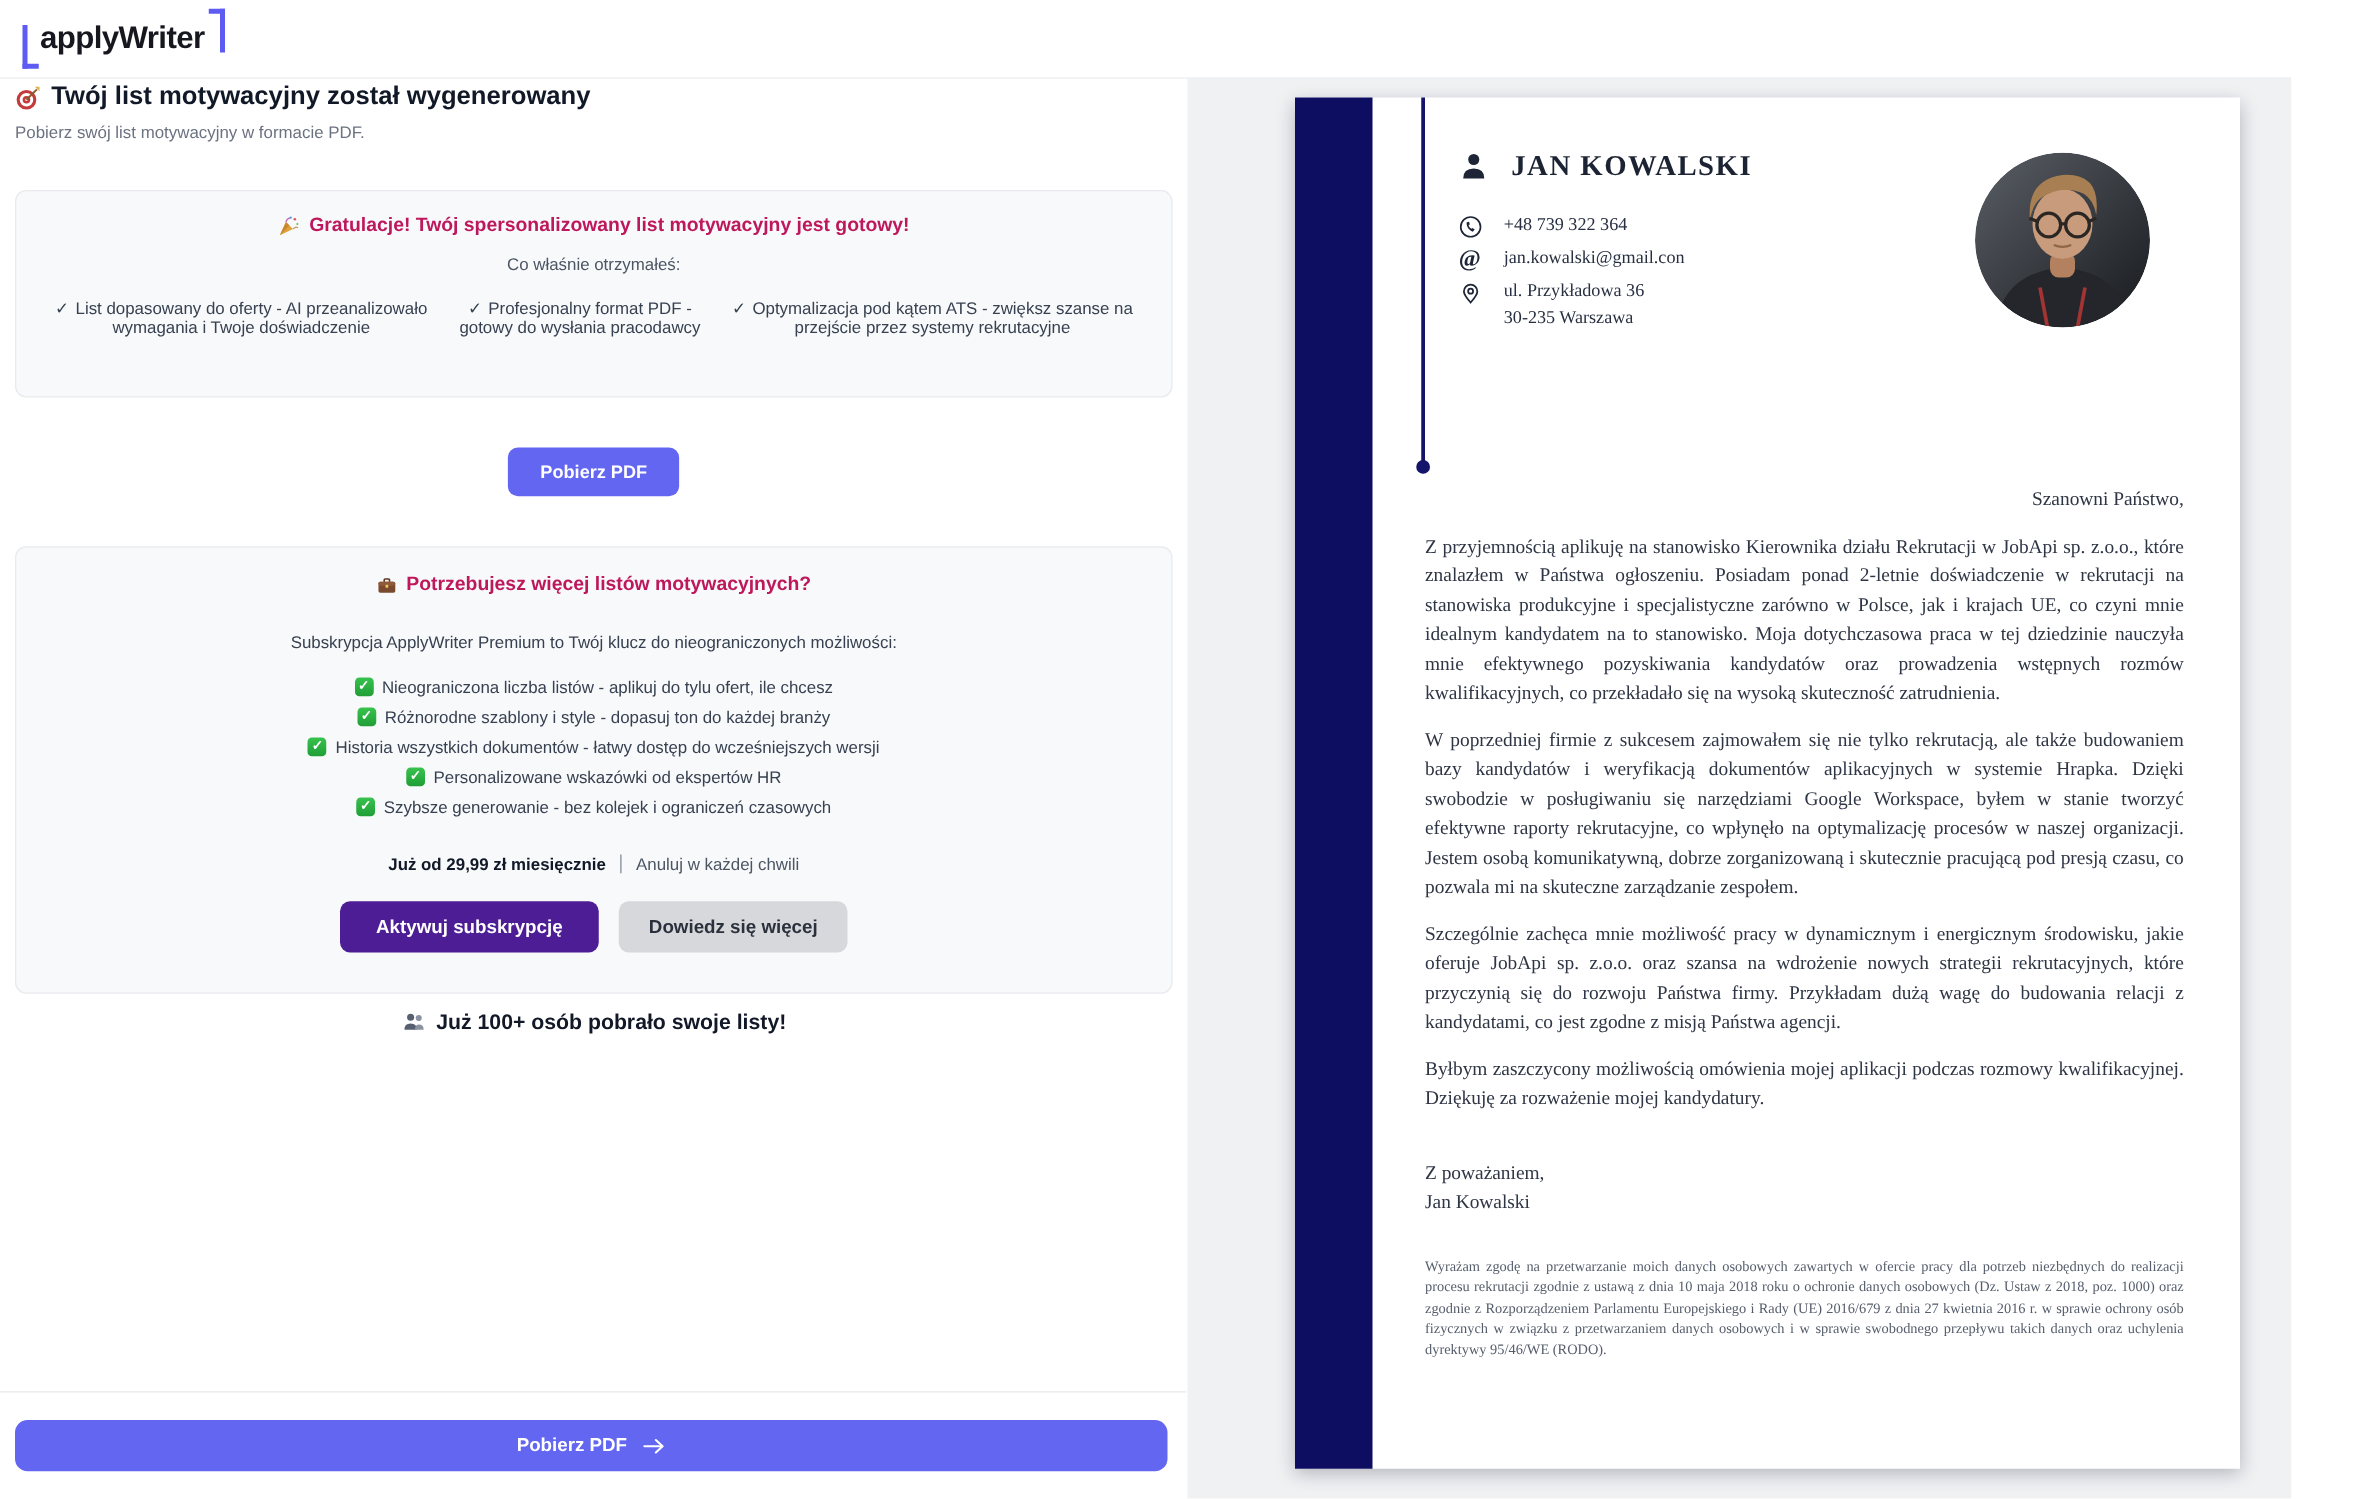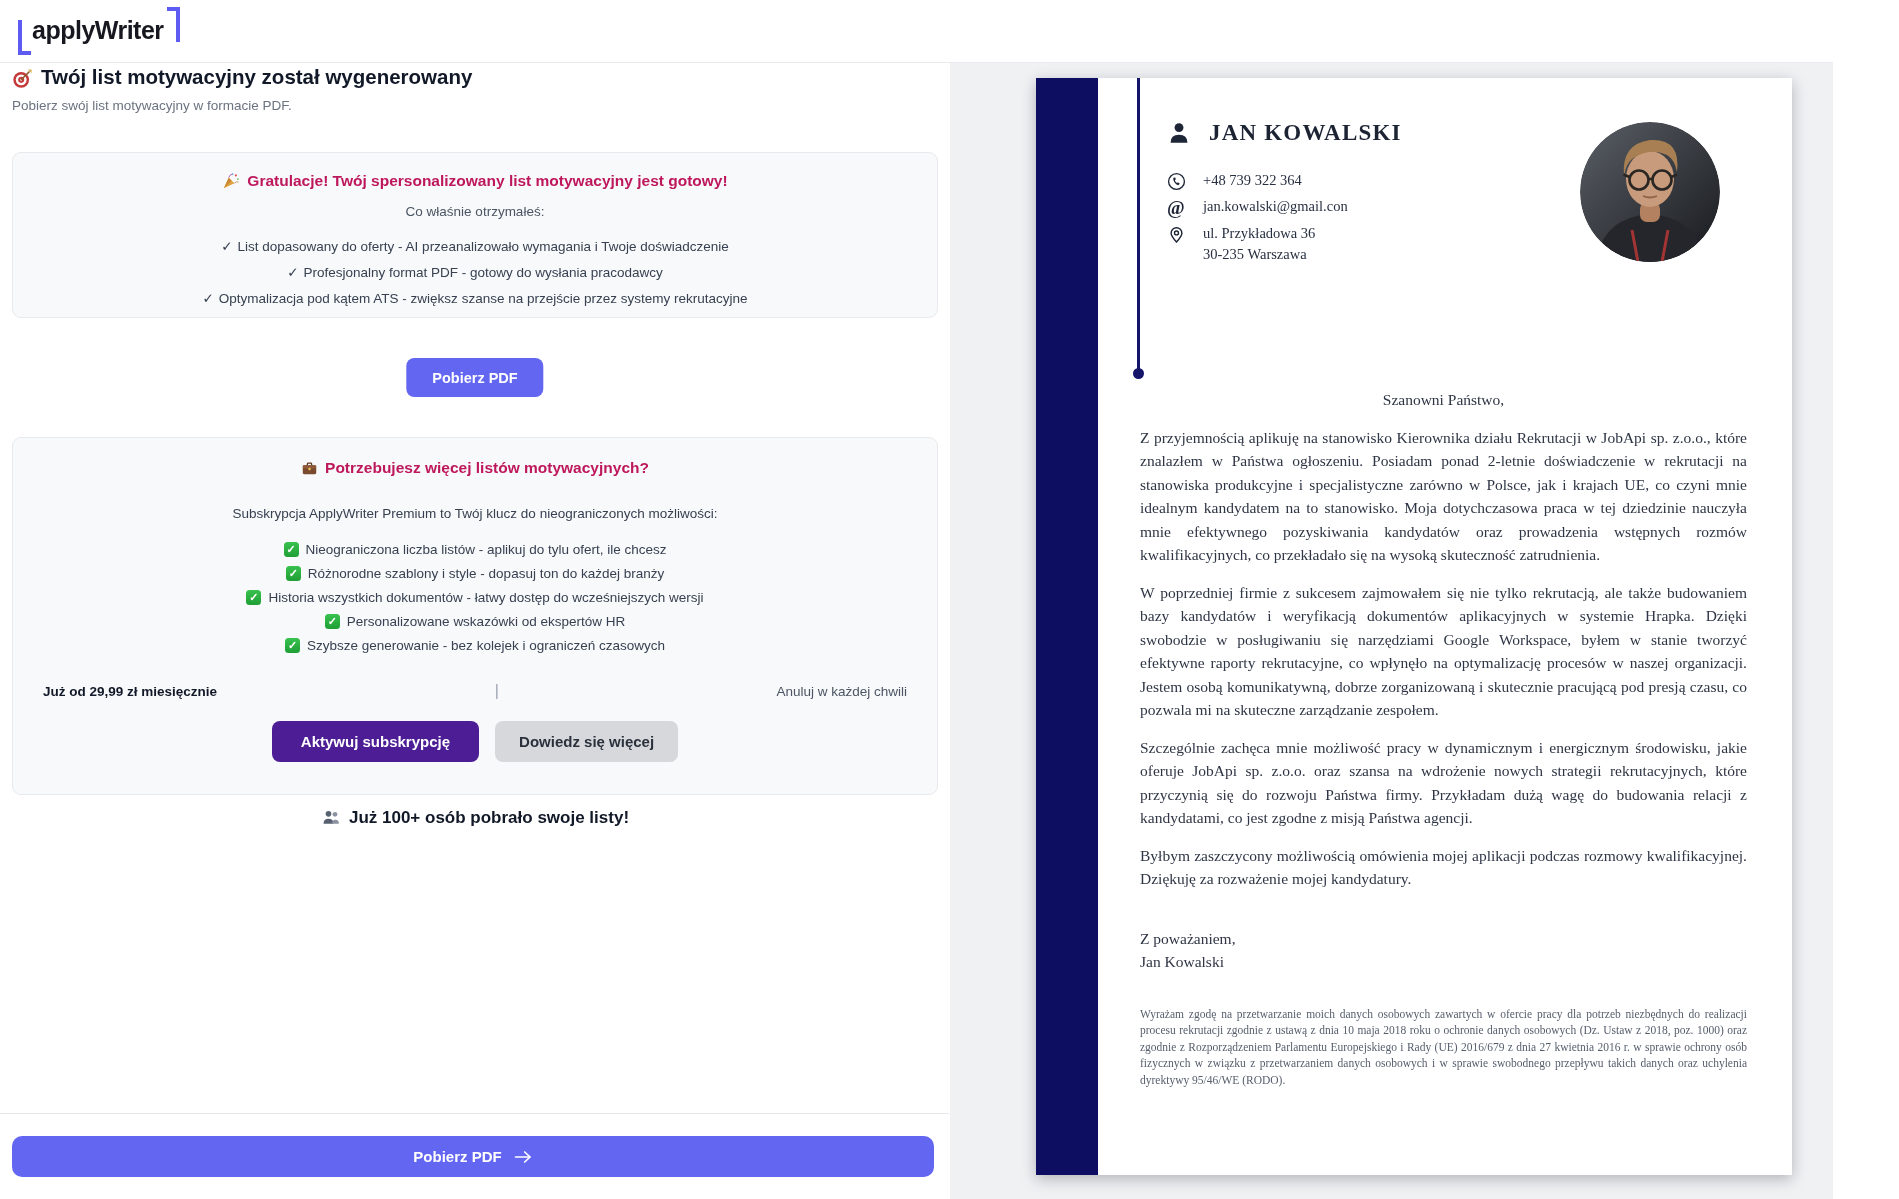--- a/index.html
+++ b/index.html
@@ -15,32 +15,32 @@
 
   
   .left-panel { position: absolute; left: 0; top: 63px; width: 950px; height: 1136px; background: #fff; }
   .h1 { position: absolute; left: 12px; top: 2px; width: 914px; font-size: 20.5px; font-weight: 700; color: #111827; display: flex; align-items: flex-end; gap: 8px; }
   .sub { position: absolute; left: 12px; top: 35px; font-size: 13.5px; color: #6b7280; }
 
   .box { position: absolute; left: 12px; width: 926px; background: #f8f9fa; border: 1px solid #e8eaed; border-radius: 9px; text-align: center; }
   .box1 { top: 89px; height: 166px; padding: 19px 30px; }
   .box-title { font-size: 15.5px; font-weight: 700; color: #be185d; display: flex; justify-content: center; align-items: center; gap: 7px; }
   .box1 .box-sub { margin-top: 14px; font-size: 13.5px; color: #4b5563; }
-  .box1 .feature-list { margin-top: 19px; display: flex; flex-direction: column; gap: 10px; }
+  .box1 .feature-list { margin-top: 19px; display: flex; flex-direction: row; gap: 10px; }
   .feature { font-size: 13.5px; color: #374151; }
   .feature .ck { margin-right: 5px; }
 
   .pdf-btn { position: absolute; left: 50%; transform: translateX(-50%); top: 295px; height: 39px; padding: 0 26px; background: #6366f1; color: #fff; border: none; border-radius: 8px; font-family: "Liberation Sans", sans-serif; font-size: 14.5px; font-weight: 700; cursor: pointer; }
 
   .box2 { top: 374px; height: 358px; padding: 21px 30px; }
   .box2 .box-sub { margin-top: 29px; font-size: 13.5px; color: #374151; }
   .box2 .perk-list { margin-top: 21px; display: flex; flex-direction: column; gap: 9px; align-items: center; }
   .perk { font-size: 13.5px; color: #374151; display: flex; align-items: center; gap: 7px; }
   .cbx { display: inline-flex; width: 15px; height: 15px; border-radius: 3.5px; background: linear-gradient(#38c24e, #1f9e35); color: #fff; font-size: 11px; font-weight: 700; align-items: center; justify-content: center; line-height: 15px; }
-  .pricing { margin-top: 29px; font-size: 13.5px; color: #4b5563; display: flex; justify-content: space-between; align-items: center; gap: 10px; }
+  .pricing { margin-top: 29px; font-size: 13.5px; color: #4b5563; display: flex; justify-content: center; align-items: center; gap: 10px; }
   .pricing .price { font-weight: 700; color: #111827; }
   .pricing .sep { color: #9ca3af; font-size: 16px; font-weight: 300; }
   .btn-row { margin-top: 21px; display: flex; justify-content: center; gap: 16px; }
   .btn { height: 41px; border: none; border-radius: 8px; font-family: "Liberation Sans", sans-serif; font-size: 15px; font-weight: 600; cursor: pointer; }
   .btn-primary { background: #4c1d95; color: #fff; padding: 0 29px; font-weight: 700; }
   .btn-gray { background: #d6d8db; color: #2b313c; padding: 0 24px; font-weight: 600; }
 
   .social { position: absolute; left: 0; top: 745px; width: 950px; text-align: center; font-size: 17px; font-weight: 700; color: #111827; display: flex; justify-content: center; align-items: center; gap: 8px; }
 
   .footer-divider { position: absolute; left: 0; top: 1050px; width: 949px; height: 1px; background: #e5e7eb; }
@@ -61,21 +61,21 @@
   .c-phone { top: 94px; }
   .c-email { top: 120px; }
   .c-addr { top: 147px; }
   .c-addr2 { position: absolute; left: 167px; top: 168px; font-size: 14.5px; color: #272f40; }
   .at-glyph { font-size: 19px; font-weight: 700; color: #1d2536; line-height: 19px; }
 
   .photo { position: absolute; left: 544px; top: 44px; width: 140px; height: 140px; border-radius: 50%; overflow: hidden; }
 
   .letter-body { position: absolute; left: 104px; top: 310px; width: 607px; font-size: 15.5px; line-height: 23.5px; color: #2e3544; }
   .letter-body p { margin: 0 0 14px 0; text-align: justify; }
-  .letter-body .greeting { text-align: center; }
+  .letter-body .greeting { text-align: right; }
   .closing-block { margin-top: 36px; }
   .closing-block div { line-height: 23.5px; }
   .rodo { margin-top: 32px; font-size: 11.5px; line-height: 16.5px; color: #565e6c; text-align: justify; }
 
   svg { display: block; }
 </style>
 </head>
 <body>
 
 <div class="app">

